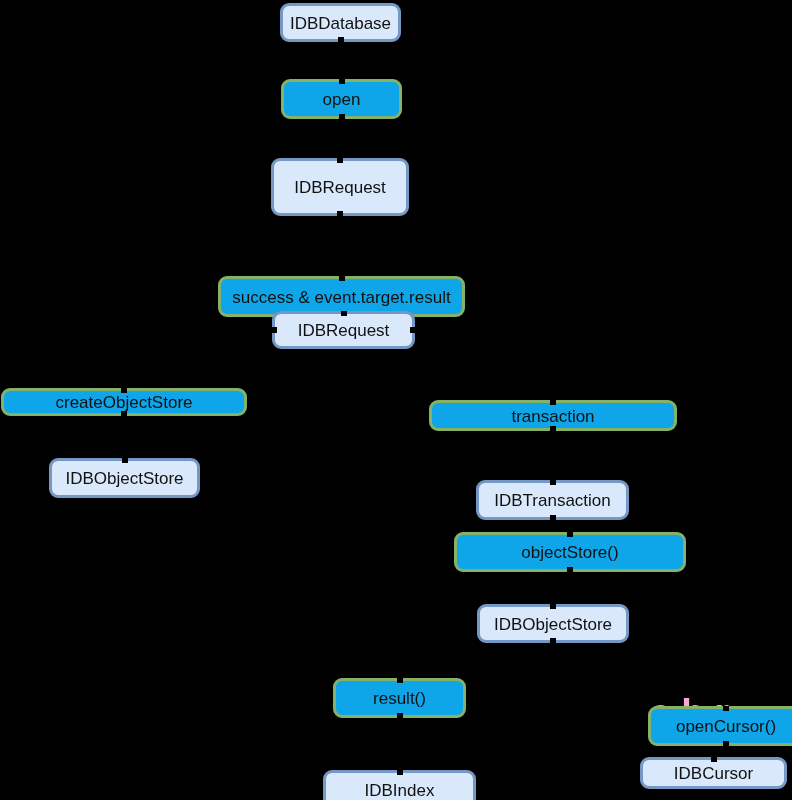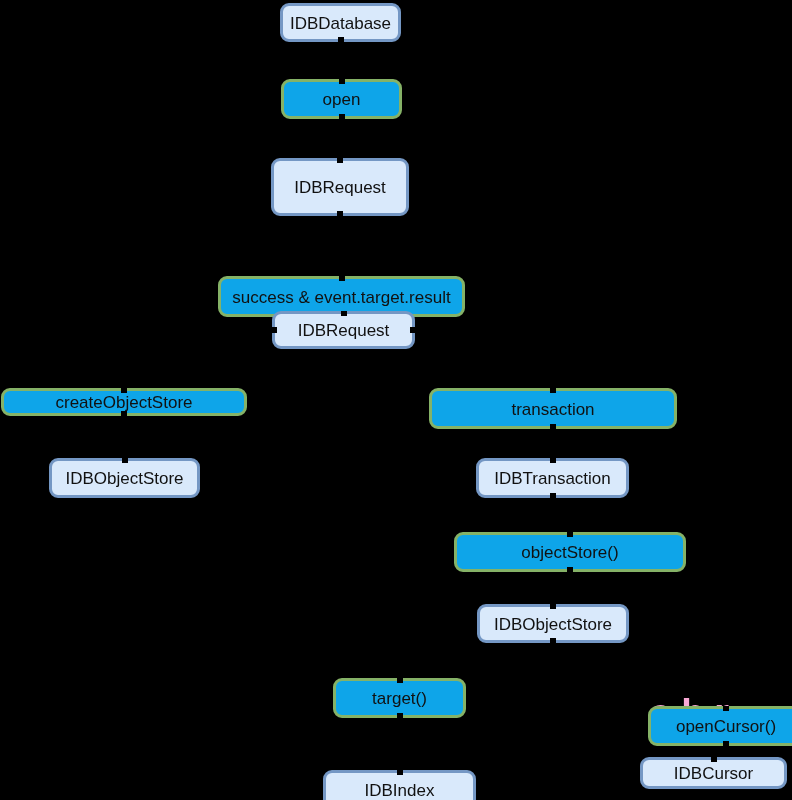--- a/index.html
+++ b/index.html
@@ -93,42 +93,42 @@
       </div>
       <div class="node method" style="left: 1px; top: 388px; width: 246px; height: 28px;">
     <span class="label">createObjectStore</span>
   <i class="nub top"></i>
         <i class="nub bottom"></i>
       </div>
       <div class="node interface" style="left: 49px; top: 458px; width: 151px; height: 40px;">
     <span class="label">IDBObjectStore</span>
   <i class="nub top"></i>
       </div>
-      <div class="node method" style="left: 429px; top: 388px; width: 248px; height: 41px;">
+      <div class="node method" style="left: 429px; top: 400px; width: 248px; height: 31px;">
     <span class="label">transaction</span>
   <i class="nub top"></i>
         <i class="nub bottom"></i>
       </div>
-      <div class="node interface" style="left: 476px; top: 458px; width: 153px; height: 40px;">
+      <div class="node interface" style="left: 476px; top: 480px; width: 153px; height: 40px;">
     <span class="label">IDBTransaction</span>
   <i class="nub top"></i>
         <i class="nub bottom"></i>
       </div>
       <div class="node method" style="left: 454px; top: 532px; width: 232px; height: 40px;">
     <span class="label">objectStore()</span>
   <i class="nub top"></i>
         <i class="nub bottom"></i>
       </div>
       <div class="node interface" style="left: 477px; top: 604px; width: 152px; height: 39px;">
     <span class="label">IDBObjectStore</span>
   <i class="nub top"></i>
         <i class="nub bottom"></i>
       </div>
       <div class="node method" style="left: 333px; top: 678px; width: 133px; height: 40px;">
-    <span class="label">target()</span>
+    <span class="label">result()</span>
   <i class="nub top"></i>
         <i class="nub bottom"></i>
       </div>
       <div class="node method" style="left: 648px; top: 706px; width: 156px; height: 40px;">
     <span class="label">openCursor()</span>
   <i class="nub top"></i>
         <i class="nub bottom"></i>
       </div>
       <div class="node interface" style="left: 323px; top: 757px; width: 153px; height: 40px; margin-top: 13px;">
     <span class="label">IDBIndex</span>

